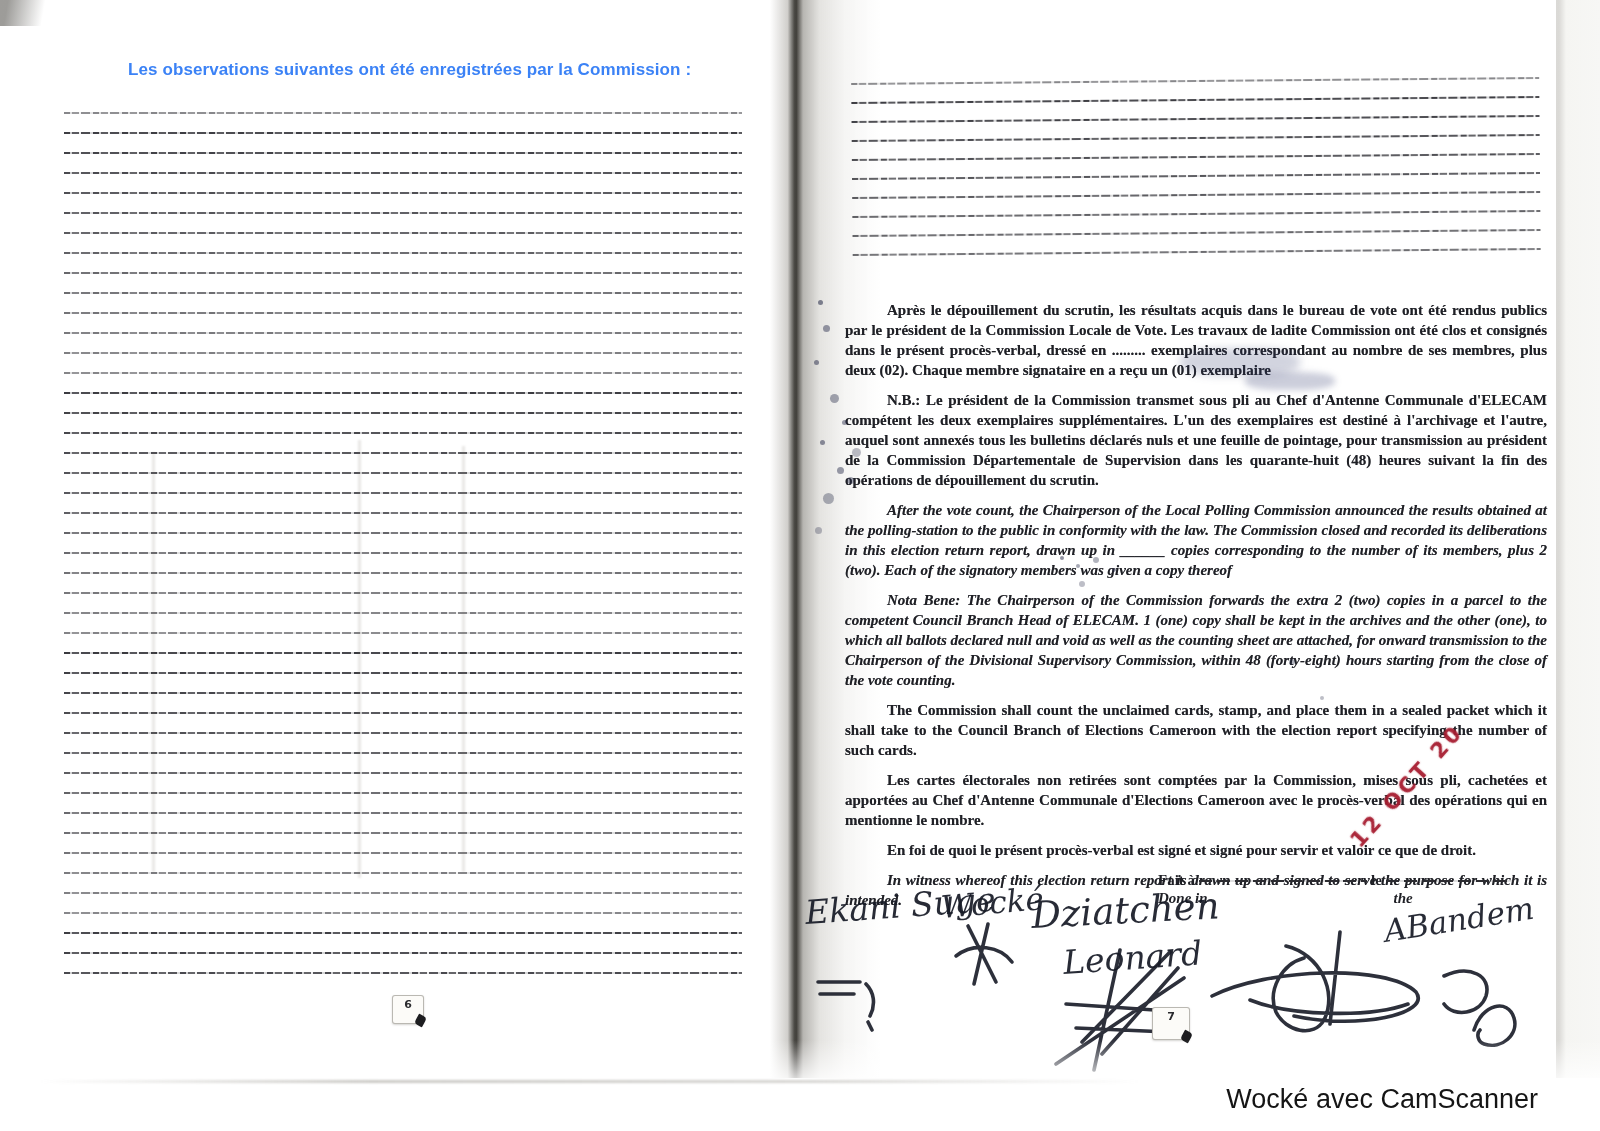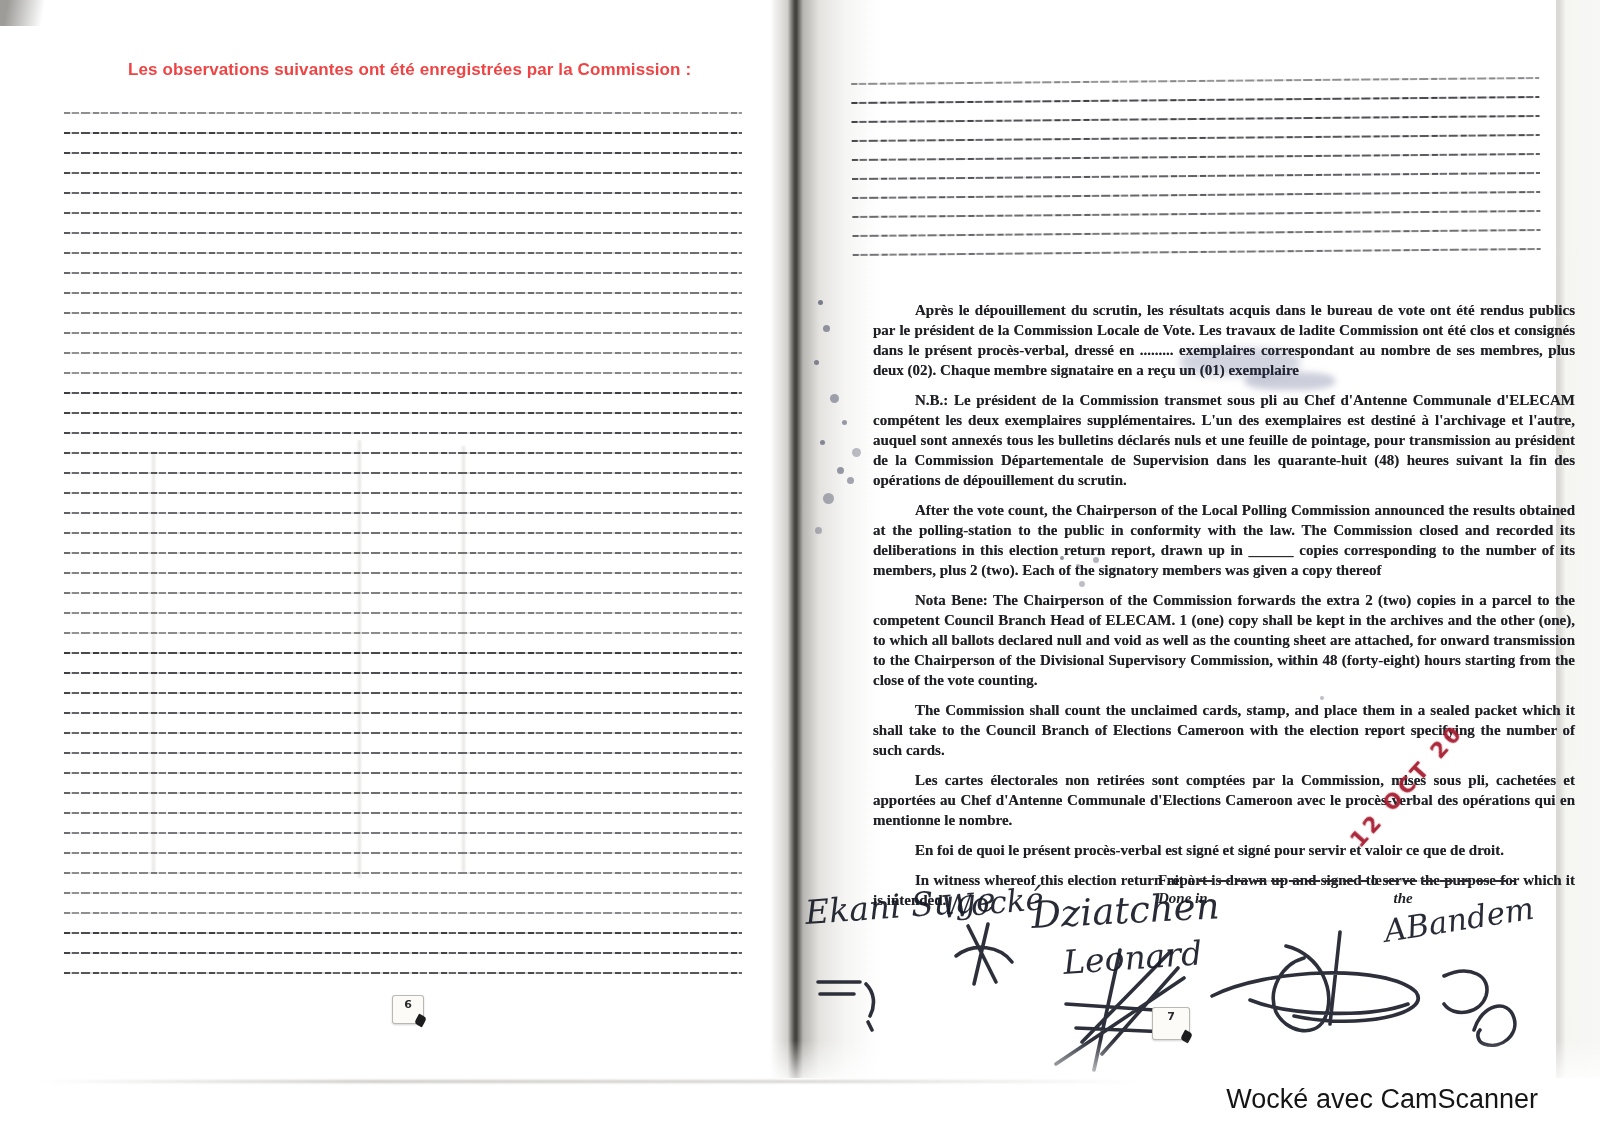--- a/index.html
+++ b/index.html
@@ -31,21 +31,21 @@
       rgba(190,188,180,.15) 68%,
       rgba(190,188,180,0) 100%);
     filter:blur(.6px);}
   .bottom-page-edge{position:absolute;left:40px;top:1080px;width:1100px;height:3px;
     background:linear-gradient(90deg,transparent,rgba(140,137,128,.45) 30%,rgba(140,137,128,.35) 70%,transparent);
     filter:blur(1px);}
 
   
   .obs-heading{position:absolute;left:128px;top:60px;
     font-family:"Liberation Sans",sans-serif;font-weight:bold;font-size:17px;
-    color:#ef4444;letter-spacing:.1px;}
+    color:#3b82f6;letter-spacing:.1px;}
   .obs-heading .fr{display:block;}
   .obs-heading .en{display:block;font-style:italic;margin-top:2px;}
 
   .lines-stack{position:absolute;}
   #left-lines{left:64px;top:112px;width:678px;}
   #right-lines{left:852px;top:80px;width:688px;transform:rotate(-.5deg);}
   .ruled-line{height:2px;margin-bottom:18px;
     background-image:repeating-linear-gradient(90deg,
       rgba(38,38,44,.92) 0 6px, rgba(38,38,44,.25) 6px 8px,
       rgba(38,38,44,.78) 8px 15px, rgba(38,38,44,.08) 15px 17px,
@@ -64,23 +64,23 @@
     font-family:"DejaVu Sans",sans-serif;font-size:11px;font-weight:bold;color:#2a2a2e;
     text-align:center;line-height:18px;}
   #pagebox-left{left:392px;top:995px;width:30px;height:27px;}
   #pagebox-right{left:1152px;top:1007px;width:36px;height:31px;}
   .pagebox .dogear{position:absolute;right:-2px;bottom:-3px;width:9px;height:11px;
     background:#1d1d20;transform:rotate(28deg);border-radius:1px 4px 1px 4px;}
 
   
   .body-text{position:absolute;left:845px;top:300px;width:702px;
     font-size:15px;line-height:20px;font-weight:bold;color:#1f2026;
-    text-align:justify;text-shadow:0 0 .5px rgba(31,32,38,.55);margin-left:28px;}
+    text-align:justify;text-shadow:0 0 .5px rgba(31,32,38,.55);}
   .body-text p{margin:0 0 10px 0;text-indent:42px;}
-  .body-text p.en{}
+  .body-text p.en{font-style:italic;}
 
   .fait-block{position:absolute;left:1158px;top:872px;width:390px;
     font-size:15px;font-weight:bold;color:#1f2026;}
   .fait-row{white-space:nowrap;}
   .dash-line{display:inline-block;height:2px;margin:0 4px 3px 4px;
     background:repeating-linear-gradient(90deg,#2c2c31 0 13px,rgba(44,44,49,.15) 13px 18px);}
   .dash-line.w1{width:168px;}
   .dash-line.w2{width:128px;}
   .done-row{font-style:italic;margin-top:1px;}
   .done-row .the{display:inline-block;margin-left:186px;}

